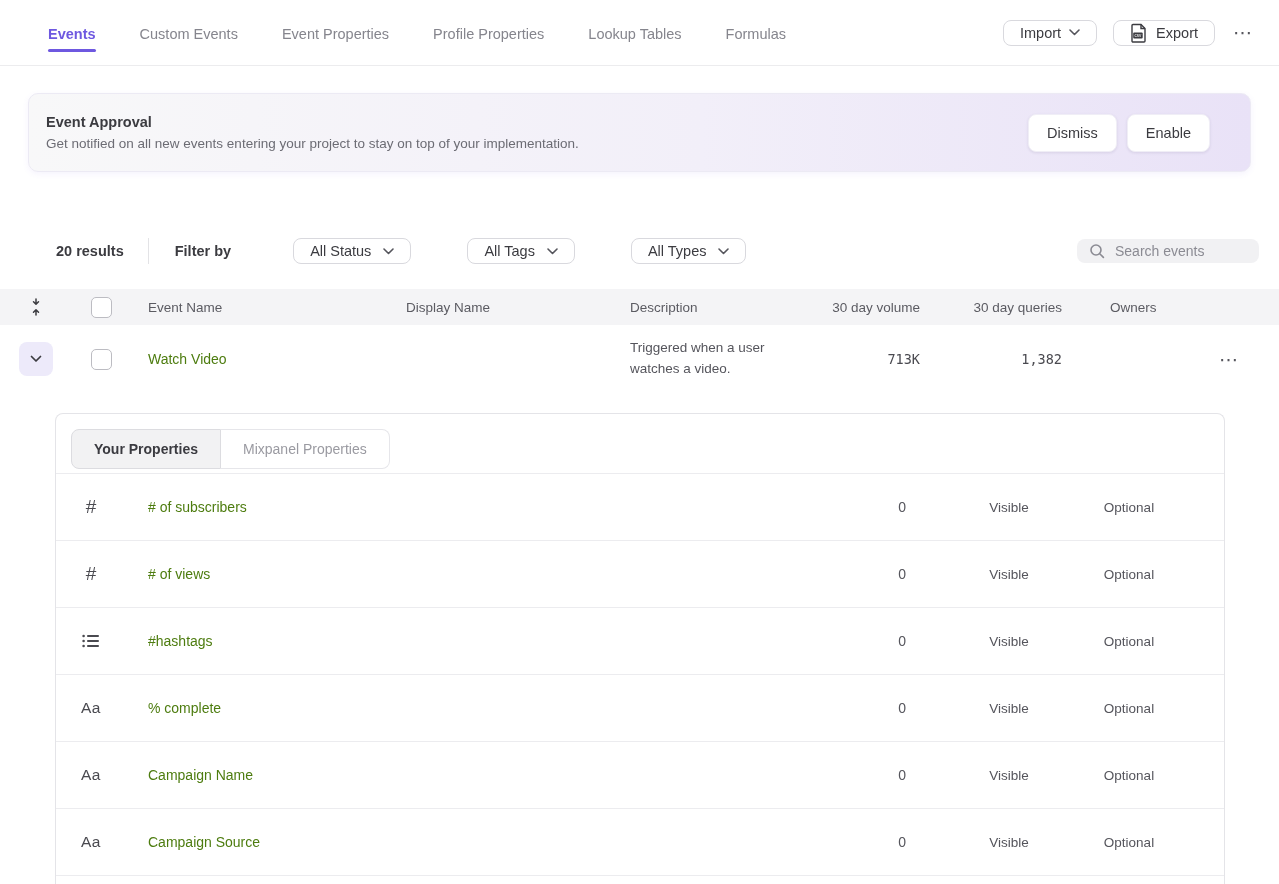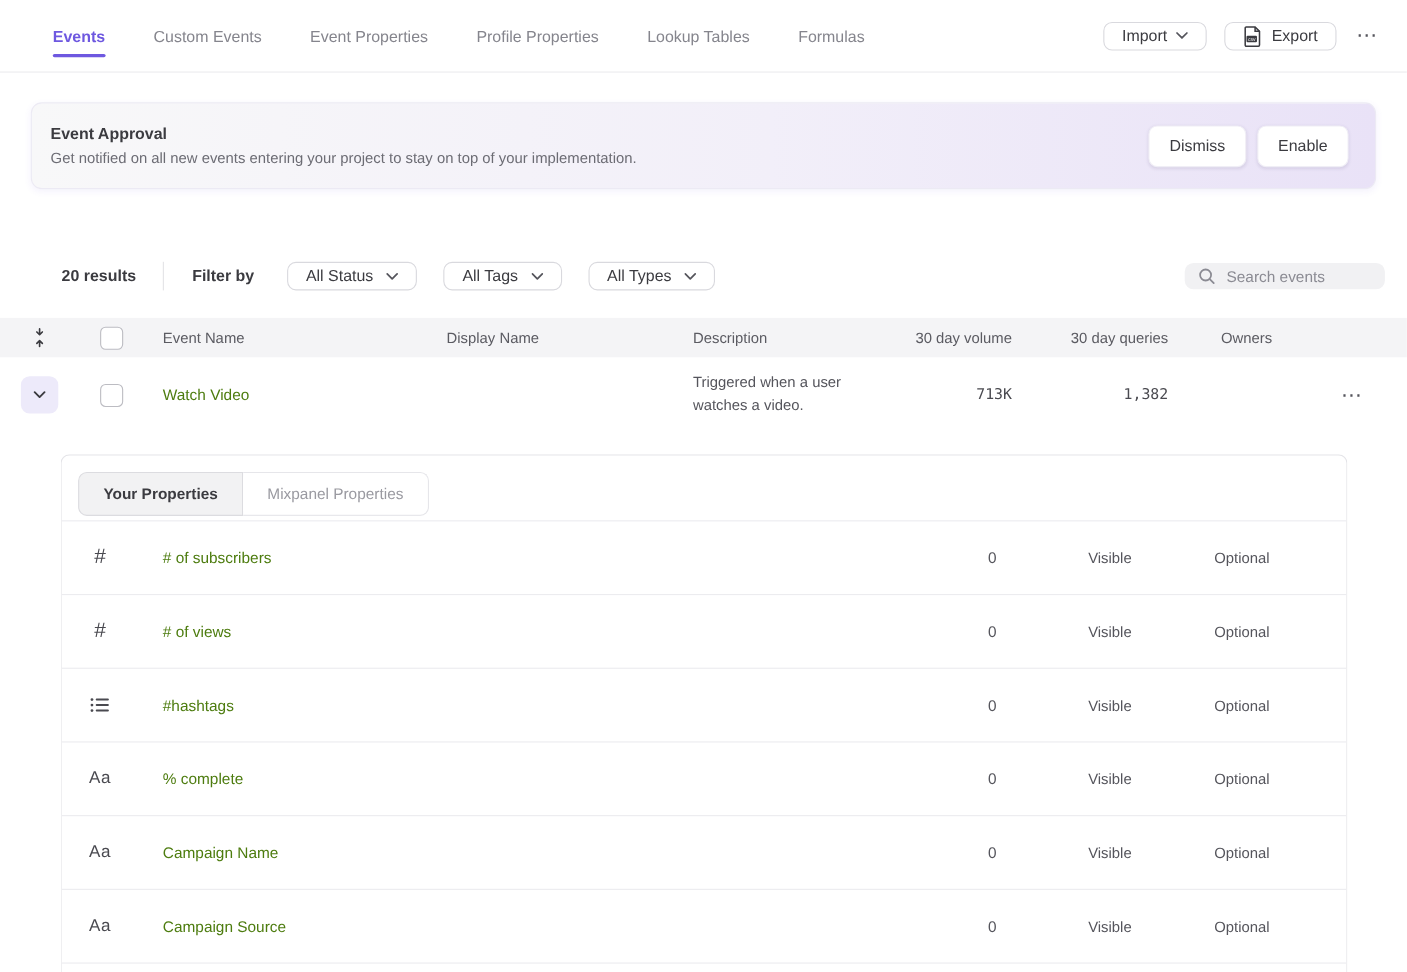--- a/index.html
+++ b/index.html
@@ -38,41 +38,41 @@
     padding: 4px 2px;
   }
   .chev { display: inline-block; }
   
   .banner-wrap { padding: 27px 28px 0 28px; }
   .banner {
     height: 79px; border-radius: 10px;
     background: linear-gradient(90deg, #f8f8f9 0%, #f2eff9 55%, #e9e2f7 100%);
     border: 1px solid #eceaf4;
     box-shadow: 0 2px 6px rgba(110, 88, 224, 0.07);
-    display: flex; align-items: center; padding: 0 24px 0 17px;
+    display: flex; align-items: center; padding: 0 40px 0 17px;
   }
   .banner-text { flex: 1; }
   .banner-title { font-size: 14.5px; font-weight: 700; color: #3b3b40; margin-bottom: 6px; }
   .banner-desc { font-size: 13.5px; color: #6c6c74; }
   .banner-actions { display: flex; gap: 10px; align-items: flex-end; }
   .banner-btn {
     background: #fff; border: 1px solid #f0eef6; border-radius: 8px;
     height: 38px; padding: 0 18px; font-size: 14.5px; font-weight: 500;
     color: #3b3b40; cursor: pointer; font-family: inherit;
     box-shadow: 0 1px 3px rgba(40, 30, 80, 0.10);
   }
   
   .filter-row {
     margin-top: 60px; padding: 0 20px 0 56px; height: 38px;
     display: flex; align-items: center;
   }
   .results-count { font-size: 14.5px; font-weight: 600; color: #3b3b40; }
   .v-divider { width: 1px; height: 26px; background: #e3e3e6; margin: 0 26px 0 24px; }
   .filter-by { font-size: 14.5px; font-weight: 600; color: #3b3b40; margin-right: 30px; }
-  .filter-dd { margin-right: 24px; gap: 12px; }
+  .filter-dd { margin-right: 24px; gap: 12px; margin-left: 32px; }
   .filter-spacer { flex: 1; }
   .search-box {
     display: flex; align-items: center; gap: 10px;
     width: 182px; height: 24px; background: #f1f1f3; border-radius: 8px;
     padding: 0 12px; margin-right: 0;
   }
   .search-box input {
     border: none; outline: none; background: transparent; width: 100%;
     font-size: 14px; color: #3b3b40; font-family: inherit;
   }

